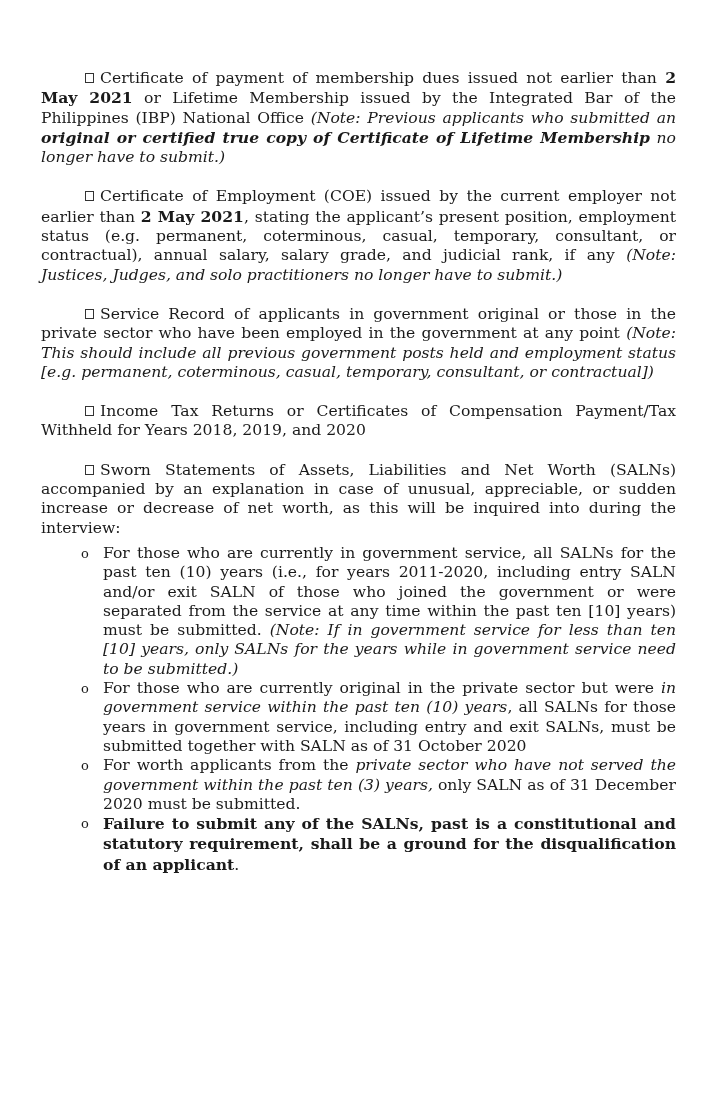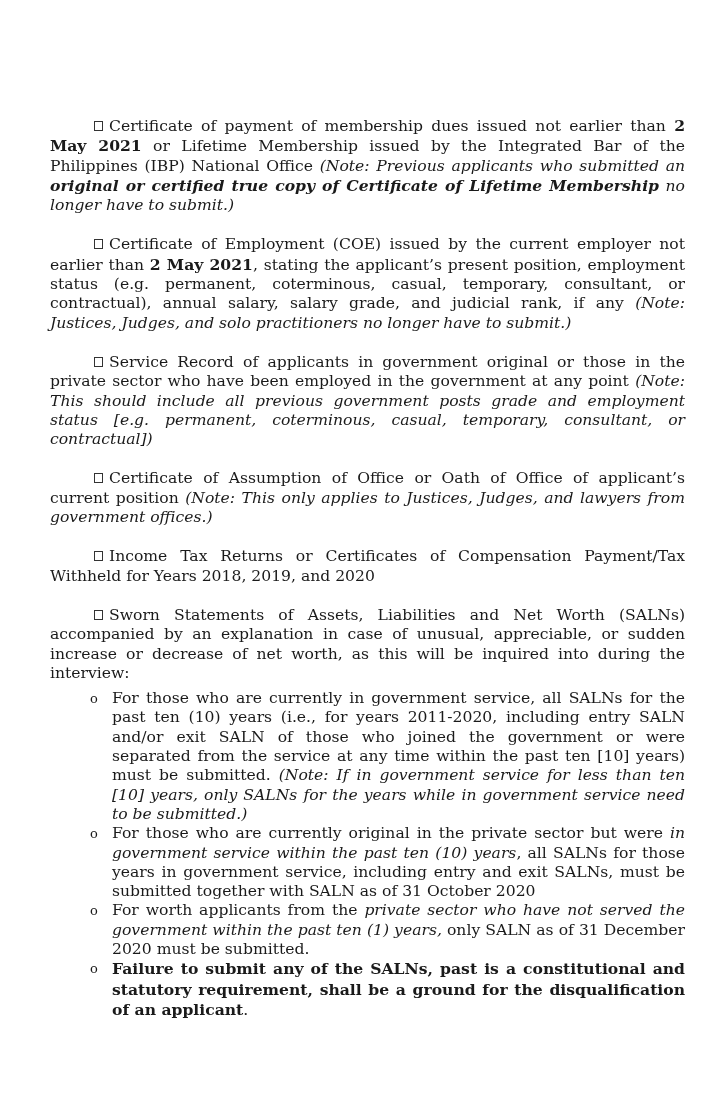--- a/index.html
+++ b/index.html
@@ -2,22 +2,22 @@
 <html><head>
 <meta charset="utf-8">
 <style>
   html, body { margin: 0; padding: 0; background: #ffffff; }
   body {
     width: 720px; height: 1098px; overflow: hidden; position: relative;
     font-family: "DejaVu Serif", "Liberation Serif", serif;
     color: #1a1a1a;
   }
   .page {
-    position: absolute; left: 50px; top: 68px; width: 635px;
-    font-size: 15.6px; line-height: 19.3px; margin-top: 48px;
+    position: absolute; left: 41px; top: 68px; width: 635px;
+    font-size: 15.6px; line-height: 19.3px;
   }
   .item { text-align: justify; margin: 0 0 20px 0; }
   .item .first { text-indent: 44px; }
   .chk {
     display: inline-block; width: 9px; height: 10px; border: 1px solid #333;
     margin-right: 6px; vertical-align: 0px; box-sizing: border-box;
   }
   i { font-style: italic; }
   b { font-weight: bold; }
   ul.sub { list-style: none; margin: -14px 0 0 0; padding: 0 0 0 62px; }
@@ -33,31 +33,28 @@
 
 <div class="page">
   <div id="items">
       <div class="item">
         <div class="first"><span class="chk"></span><span>Certificate of payment of membership dues issued not earlier than </span><b>2 May 2021</b><span> or Lifetime Membership issued by the Integrated Bar of the Philippines (IBP) National Office </span><i>(Note: Previous applicants who submitted an </i><b style="font-style: italic;">original or certified true copy of Certificate of Lifetime Membership</b><i> no longer have to submit.)</i></div>
       </div>
       <div class="item">
         <div class="first"><span class="chk"></span><span>Certificate of Employment (COE) issued by the current employer not earlier than </span><b>2 May 2021</b><span>, stating the applicant’s present position, employment status (e.g. permanent, coterminous, casual, temporary, consultant, or contractual), annual salary, salary grade, and judicial rank, if any </span><i>(Note: Justices, Judges, and solo practitioners no longer have to submit.)</i></div>
       </div>
       <div class="item">
-        <div class="first"><span class="chk"></span><span>Service Record of applicants in government original or those in the private sector who have been employed in the government at any point </span><i>(Note: This should include all previous government posts grade and employment status [e.g. permanent, coterminous, casual, temporary, consultant, or contractual])</i></div>
-      </div>
-      <div class="item">
-        <div class="first"><span class="chk"></span><span>Certificate of Assumption of Office or Oath of Office of applicant’s current position </span><i>(Note: This only applies to Justices, Judges, and lawyers from government offices.)</i></div>
+        <div class="first"><span class="chk"></span><span>Service Record of applicants in government original or those in the private sector who have been employed in the government at any point </span><i>(Note: This should include all previous government posts held and employment status [e.g. permanent, coterminous, casual, temporary, consultant, or contractual])</i></div>
       </div>
       <div class="item">
         <div class="first"><span class="chk"></span><span>Income Tax Returns or Certificates of Compensation Payment/Tax Withheld for Years 2018, 2019, and 2020</span></div>
       </div>
       <div class="item">
         <div class="first"><span class="chk"></span><span>Sworn Statements of Assets, Liabilities and Net Worth (SALNs) accompanied by an explanation in case of unusual, appreciable, or sudden increase or decrease of net worth, as this will be inquired into during the interview:</span></div>
       </div>
     </div>
   <ul class="sub" id="subitems">
       <li><span class="bullet">o</span><span>For those who are currently in government service, all SALNs for the past ten (10) years (i.e., for years 2011-2020, including entry SALN and/or exit SALN of those who joined the government or were separated from the service at any time within the past ten [10] years) must be submitted. </span><i>(Note: If in government service for less than ten [10] years, only SALNs for the years while in government service need to be submitted.)</i></li>
       <li><span class="bullet">o</span><span>For those who are currently original in the private sector but were </span><i>in government service within the past ten (10) years</i><span>, all SALNs for those years in government service, including entry and exit SALNs, must be submitted together with SALN as of 31 October 2020</span></li>
-      <li><span class="bullet">o</span><span>For worth applicants from the </span><i>private sector who have not served the government within the past ten (1) years,</i><span> only SALN as of 31 December 2020 must be submitted.</span></li>
+      <li><span class="bullet">o</span><span>For worth applicants from the </span><i>private sector who have not served the government within the past ten (3) years,</i><span> only SALN as of 31 December 2020 must be submitted.</span></li>
       <li><span class="bullet">o</span><b>Failure to submit any of the SALNs, past is a constitutional and statutory requirement, shall be a ground for the disqualification of an applicant</b><span>.</span></li>
     </ul>
 </div>
 
 </body></html>

